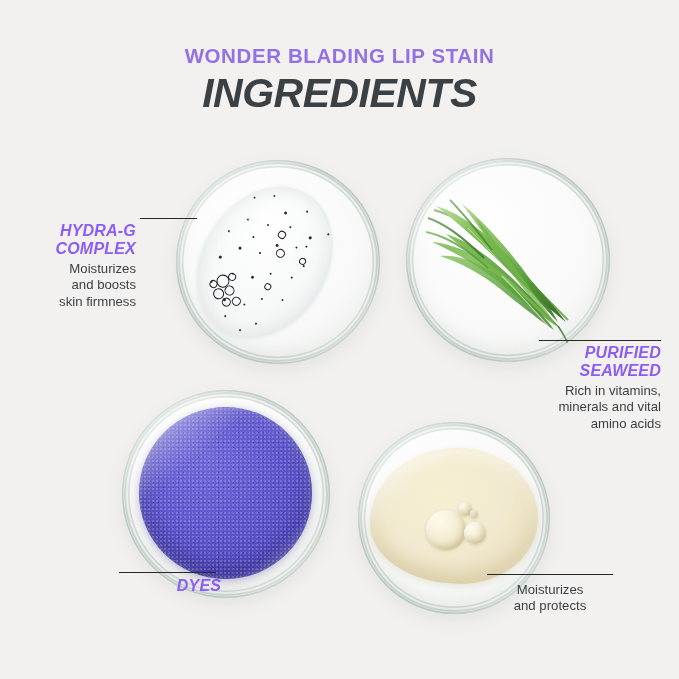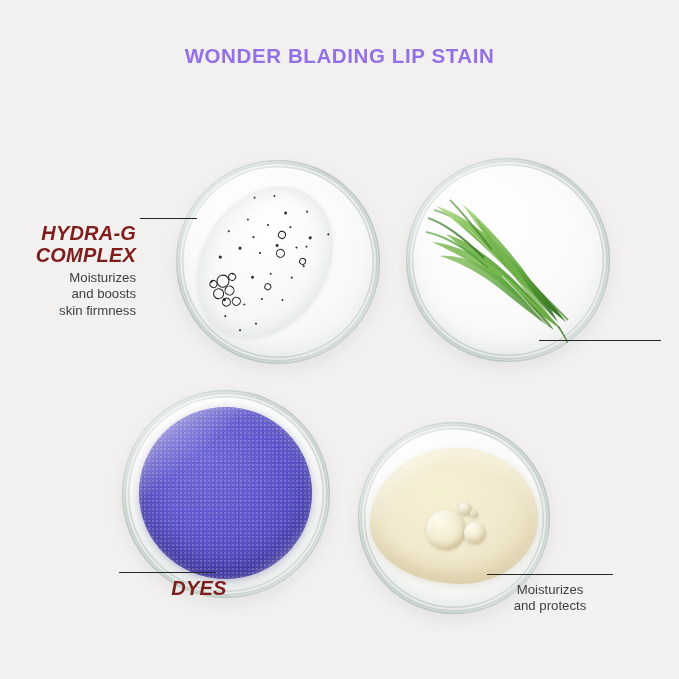--- a/index.html
+++ b/index.html
@@ -126,40 +126,41 @@
   .drop{
     position:absolute;border-radius:50%;
     background:radial-gradient(circle at 35% 28%, #fdfaea 0%, #f3ecd2 50%, #e2d4ad 100%);
     box-shadow:inset -2px -3px 6px rgba(170,152,100,0.45), inset 2px 2px 5px rgba(255,255,250,0.9), 0 1px 3px rgba(160,146,100,0.35);
   }
 
   
   .leader{position:absolute;height:0;border-top:1.6px solid #24282b;}
   .callout{position:absolute;}
   .callout .title{
-    font-size:20px;font-weight:bold;font-style:italic;
-    color:#7f1d1d;line-height:1.12;letter-spacing:0.2px;
+    font-size:16px;font-weight:bold;font-style:italic;
+    color:#8b5cf6;line-height:1.12;letter-spacing:0.2px;
     white-space:pre-line;
   }
   .callout .desc{
     margin-top:3px;
     font-size:13.2px;font-weight:normal;font-style:normal;
     color:#3a3f43;line-height:1.24;
     white-space:pre-line;
   }
   .ta-right{text-align:right;}
   .ta-left{text-align:center;}
   .ta-center{text-align:center;}
 </style>
 </head>
 <body>
 
 <div id="stage">
 
   <div class="brand-line">WONDER BLADING LIP STAIN</div>
+  <div class="main-heading">INGREDIENTS</div>
 
   <div class="dish" id="dish-hydrag">
     <div class="rim-tint"></div>
     <div class="gel-blob">
       <span class="spk" style="left:18px;top:30px;width:2.4px;height:2.4px;"></span>
       <span class="spk" style="left:34px;top:18px;width:1.8px;height:1.8px;"></span>
       <span class="spk" style="left:52px;top:26px;width:3px;height:3px;"></span>
       <span class="spk" style="left:70px;top:14px;width:2px;height:2px;"></span>
       <span class="spk" style="left:86px;top:34px;width:2.6px;height:2.6px;"></span>
       <span class="spk" style="left:100px;top:22px;width:1.6px;height:1.6px;"></span>
@@ -262,20 +263,27 @@
   <div class="leader" style="left:140px;top:218px;width:57px;"></div>
   <div class="callout ta-right" style="left:0px;top:222px;width:136px;">
     <div class="title">HYDRA-G
 COMPLEX</div>
     <div class="desc">Moisturizes
 and boosts
 skin firmness</div>
   </div>
 
   <div class="leader" style="left:539px;top:340px;width:122px;"></div>
+  <div class="callout ta-right" style="left:460px;top:344px;width:201px;">
+    <div class="title">PURIFIED
+SEAWEED</div>
+    <div class="desc">Rich in vitamins,
+minerals and vital
+amino acids</div>
+  </div>
 
   <div class="leader" style="left:119px;top:572px;width:97px;"></div>
   <div class="callout ta-left" style="left:119px;top:577px;width:160px;">
     <div class="title">DYES</div>
     <div class="desc"></div>
   </div>
 
   <div class="leader" style="left:487px;top:574px;width:126px;"></div>
   <div class="callout ta-center" style="left:487px;top:579px;width:126px;">
     <div class="desc">Moisturizes

